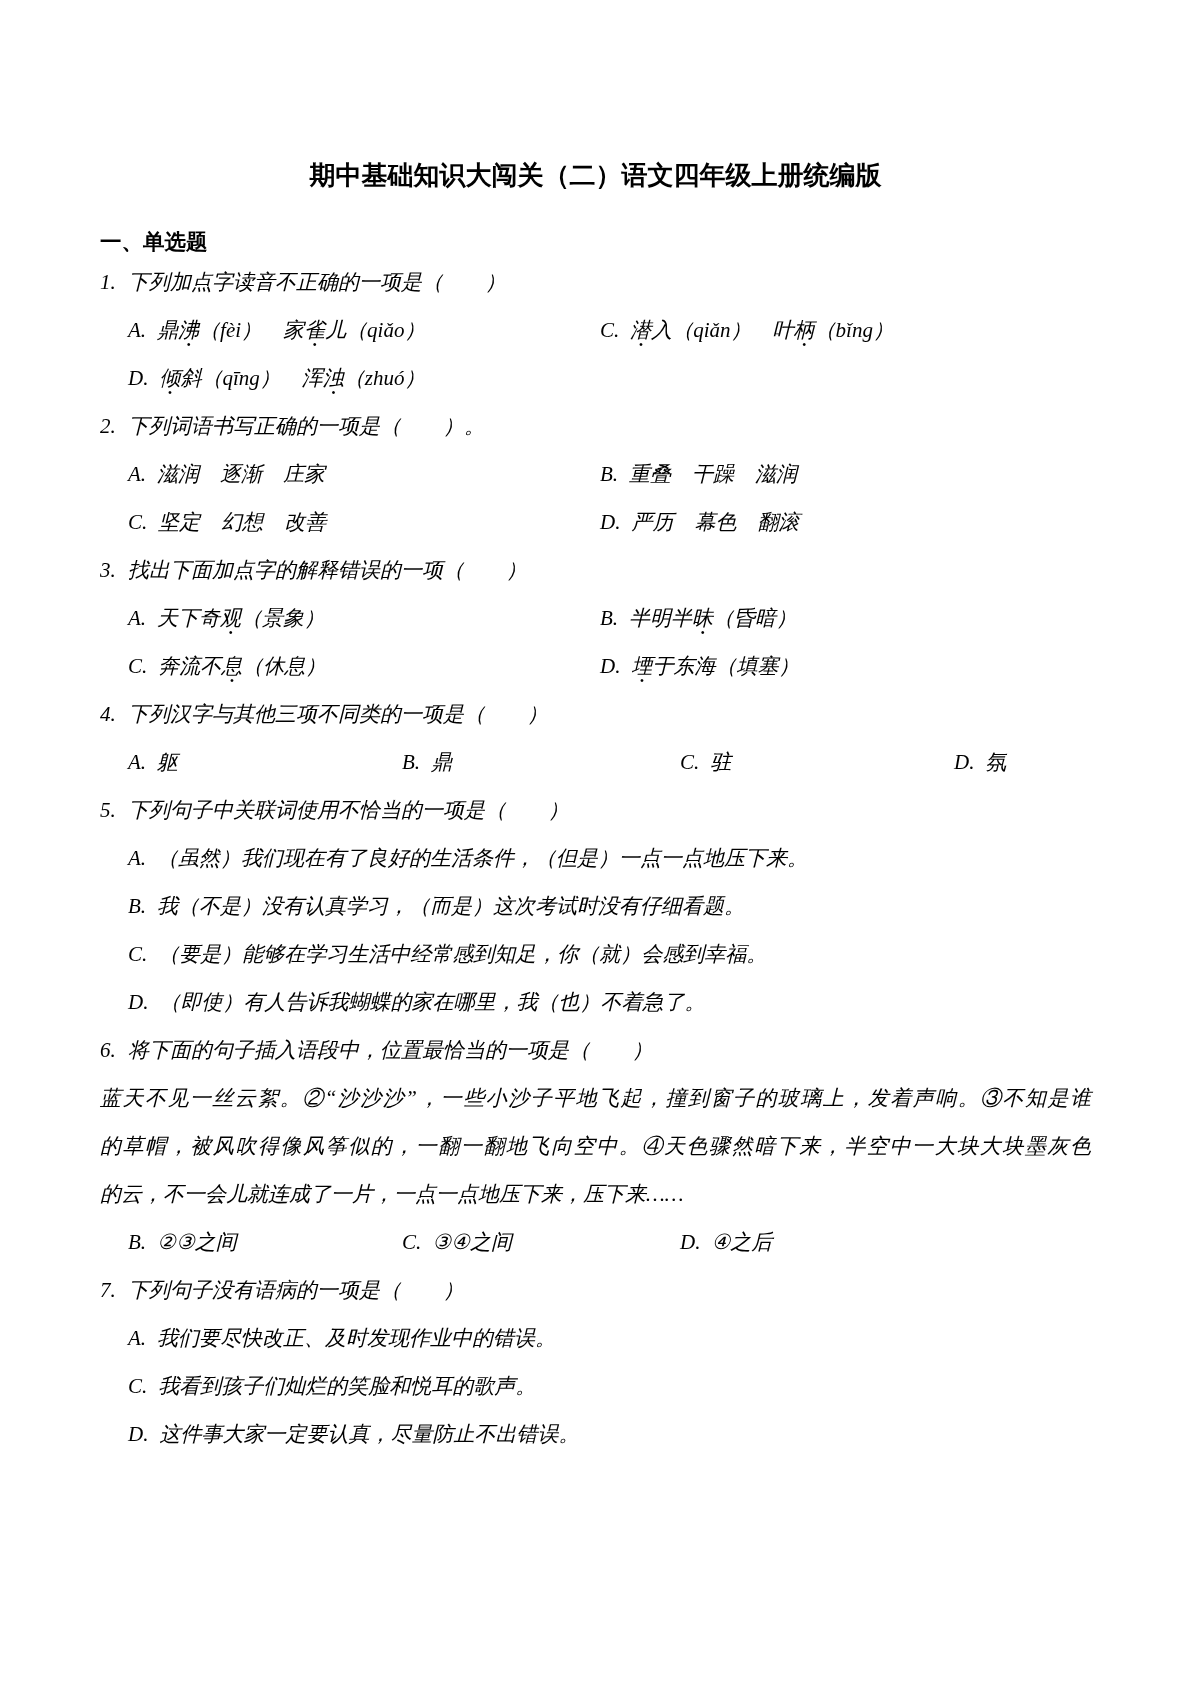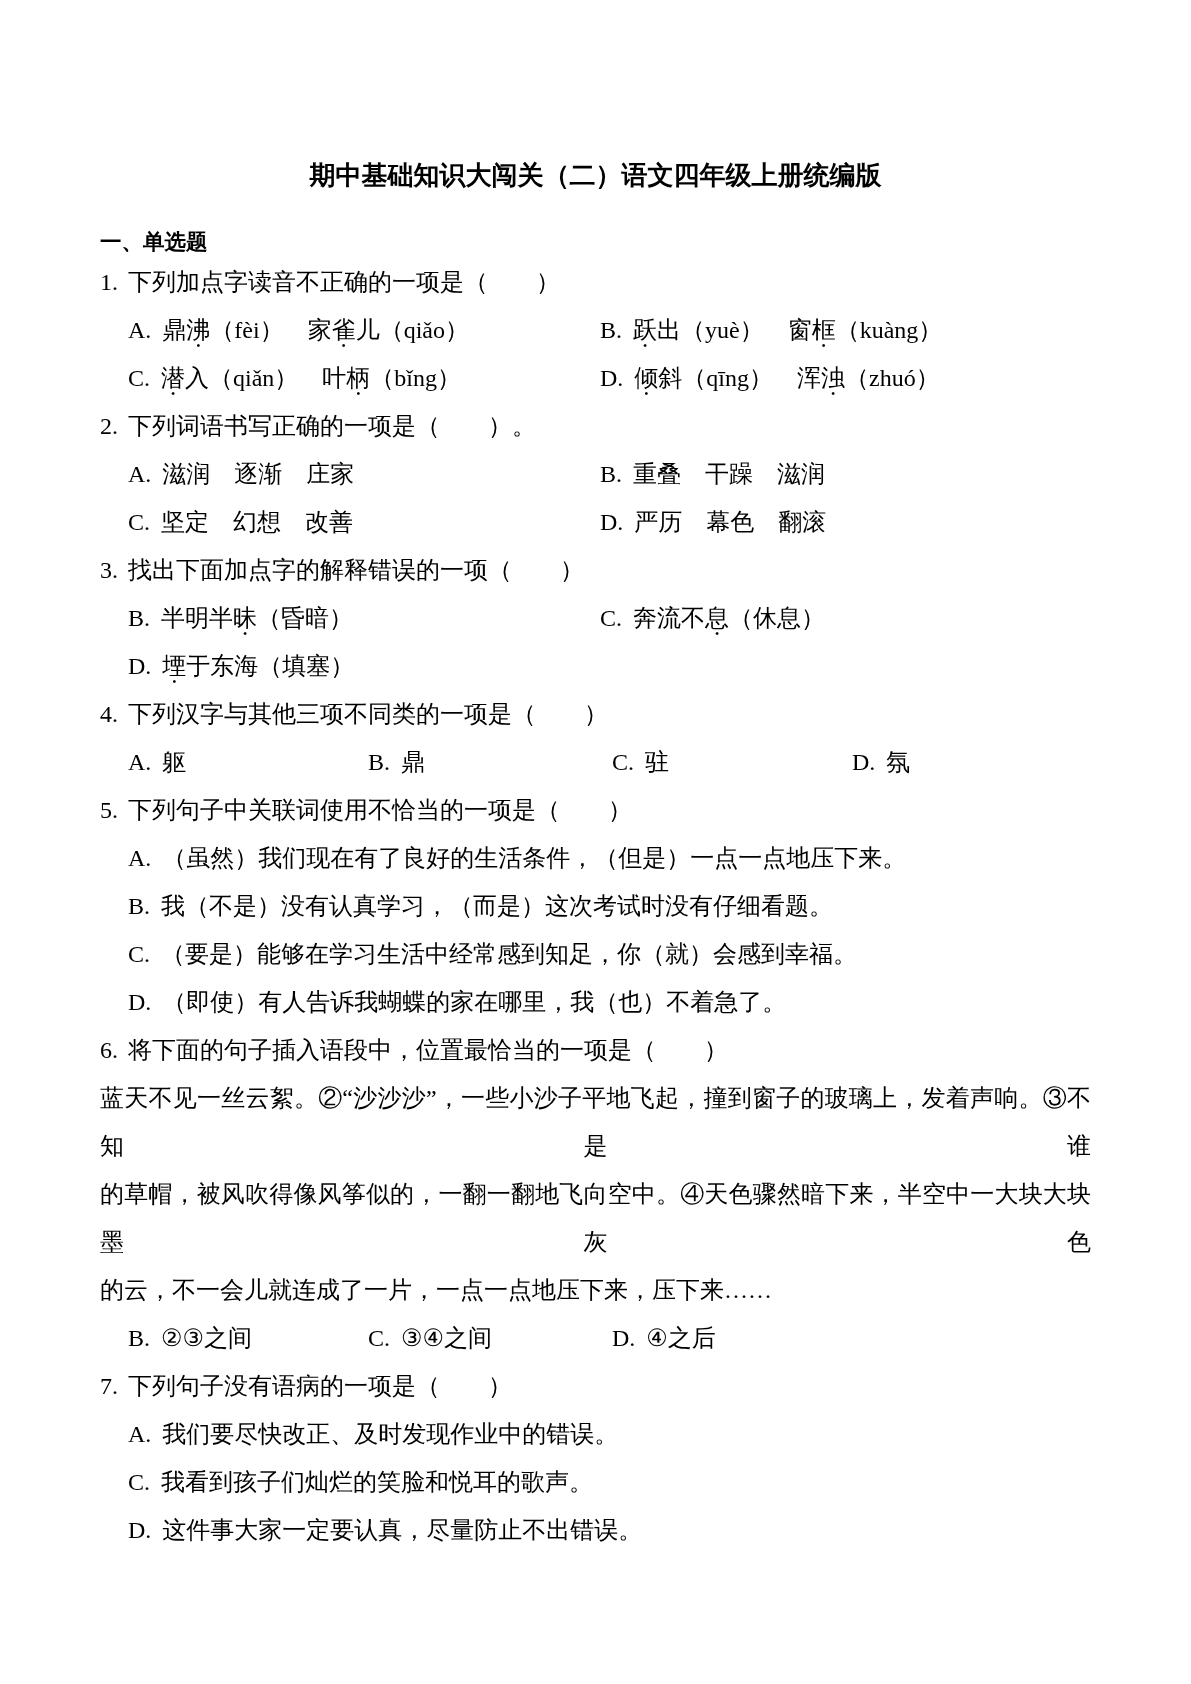--- a/index.html
+++ b/index.html
@@ -11,26 +11,26 @@
   }
   .page { width:1191px; height:1304px; background:#ffffff; padding:156px 100px 0 100px; }
   .title {
     font-family:"DejaVu Sans","Liberation Sans",sans-serif;
     font-weight:700; font-size:26px; line-height:38px; text-align:center;
   }
   .section-heading {
     font-family:"DejaVu Sans","Liberation Sans",sans-serif;
     font-weight:700; font-size:21.5px; line-height:32px; margin-top:32px;
   }
-  .questions { font-size:24px; }
+  .questions { font-size:21px;font-style:italic; }
   .line { line-height:48px; }
   .qnum { display:inline-block; min-width:28px; }
   .options { padding-left:28px; }
   .options.two-col  { display:grid; grid-template-columns:472px 1fr; }
-  .options.four-col { display:grid; grid-template-columns:240px 244px 240px 1fr; }
+  .options.four-col { display:grid; grid-template-columns:240px 244px 240px 1fr;gap:34px; }
   .option { white-space:pre-wrap; }
   .opt-label { margin-right:11px; }
   .pline.fill { text-align:justify; text-align-last:justify; }
   .pline.indent { text-indent:2em; }
   .emph { position:relative; }
   .emph::after {
     content:"•"; position:absolute; left:50%; transform:translateX(-50%);
     bottom:-9px; font-size:12px; line-height:12px;
   }
 </style>
@@ -38,37 +38,37 @@
 <body>
 
 <div class="page">
   <h1 class="title">期中基础知识大闯关（二）语文四年级上册统编版</h1>
   <h2 class="section-heading">一、单选题</h2>
   <div class="questions">
       <div class="question">
         <div class="line stem"><span class="qnum">1.</span><span class="stem-text">下列加点字读音不正确的一项是（　　）</span></div>
         <div class="options two-col">
           <div class="line option"><span class="opt-label">A.</span><span class="opt-text"><span class="seg">鼎</span><span class="emph">沸</span><span class="seg">（fèi）　家</span><span class="emph">雀</span><span class="seg">儿（qiǎo）</span></span></div>
-          <div class="line option"><span class="opt-label">B.</span><span class="opt-text"><span class="emph">跃</span><span class="seg">出（yuè）　窗</span><span class="emph">框</span><span class="seg">（kuàng）</span></span></div>
           <div class="line option"><span class="opt-label">C.</span><span class="opt-text"><span class="emph">潜</span><span class="seg">入（qiǎn）　叶</span><span class="emph">柄</span><span class="seg">（bǐng）</span></span></div>
           <div class="line option"><span class="opt-label">D.</span><span class="opt-text"><span class="emph">倾</span><span class="seg">斜（qīng）　浑</span><span class="emph">浊</span><span class="seg">（zhuó）</span></span></div>
         </div>
       </div>
       <div class="question">
         <div class="line stem"><span class="qnum">2.</span><span class="stem-text">下列词语书写正确的一项是（　　）。</span></div>
         <div class="options two-col">
           <div class="line option"><span class="opt-label">A.</span><span class="opt-text"><span class="seg">滋润　逐渐　庄家</span></span></div>
           <div class="line option"><span class="opt-label">B.</span><span class="opt-text"><span class="seg">重叠　干躁　滋润</span></span></div>
           <div class="line option"><span class="opt-label">C.</span><span class="opt-text"><span class="seg">坚定　幻想　改善</span></span></div>
           <div class="line option"><span class="opt-label">D.</span><span class="opt-text"><span class="seg">严历　幕色　翻滚</span></span></div>
         </div>
       </div>
       <div class="question">
         <div class="line stem"><span class="qnum">3.</span><span class="stem-text">找出下面加点字的解释错误的一项（　　）</span></div>
         <div class="options two-col">
+          <div class="line option"><span class="opt-label">A.</span><span class="opt-text"><span class="seg">天下奇</span><span class="emph">观</span><span class="seg">（景象）</span></span></div>
           <div class="line option"><span class="opt-label">B.</span><span class="opt-text"><span class="seg">半明半</span><span class="emph">昧</span><span class="seg">（昏暗）</span></span></div>
           <div class="line option"><span class="opt-label">C.</span><span class="opt-text"><span class="seg">奔流不</span><span class="emph">息</span><span class="seg">（休息）</span></span></div>
           <div class="line option"><span class="opt-label">D.</span><span class="opt-text"><span class="emph">堙</span><span class="seg">于东海（填塞）</span></span></div>
         </div>
       </div>
       <div class="question">
         <div class="line stem"><span class="qnum">4.</span><span class="stem-text">下列汉字与其他三项不同类的一项是（　　）</span></div>
         <div class="options four-col">
           <div class="line option"><span class="opt-label">A.</span><span class="opt-text"><span class="seg">躯</span></span></div>
           <div class="line option"><span class="opt-label">B.</span><span class="opt-text"><span class="seg">鼎</span></span></div>

